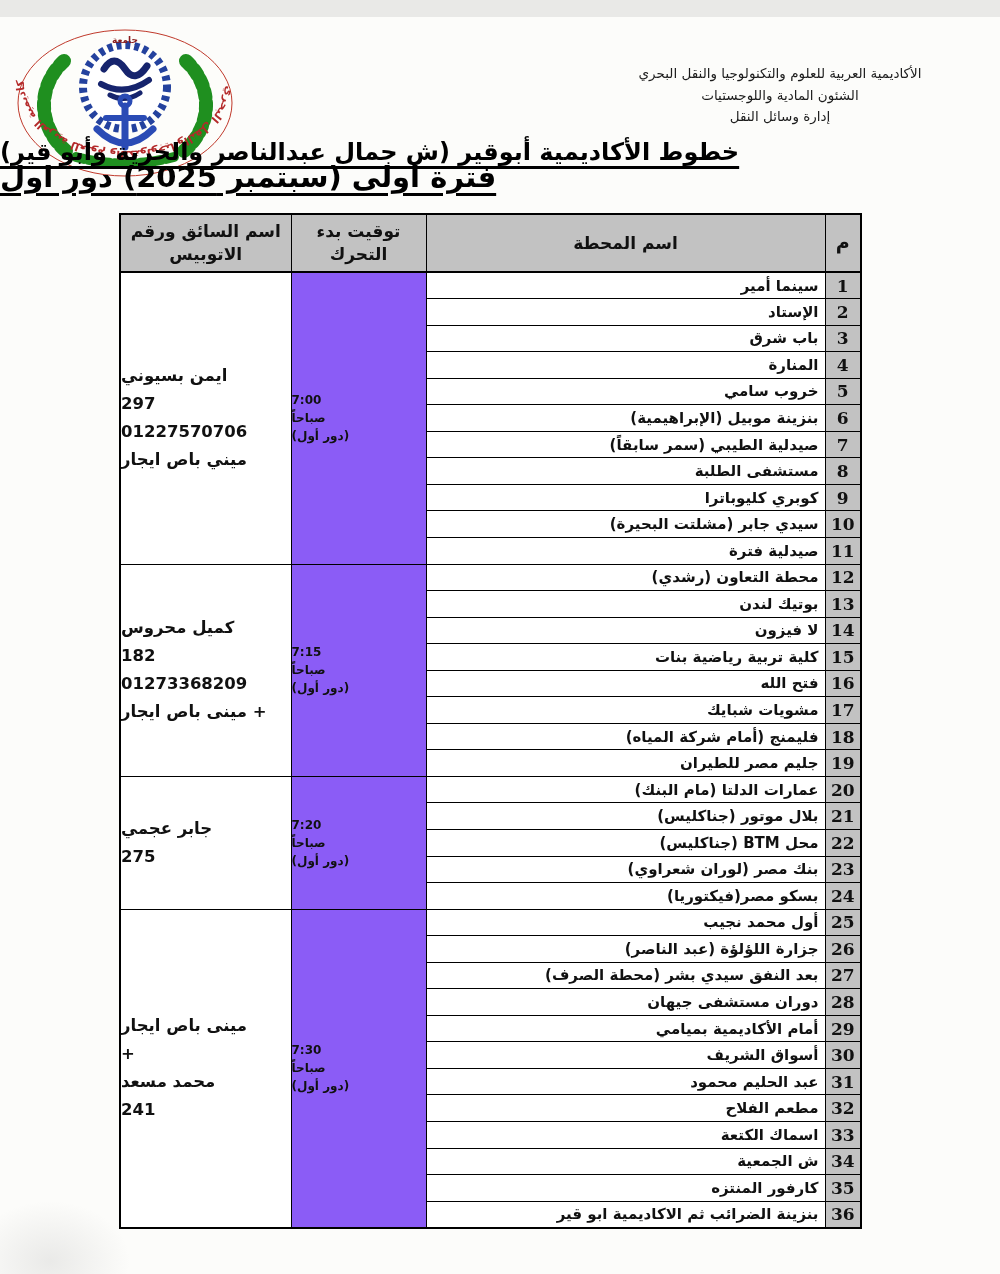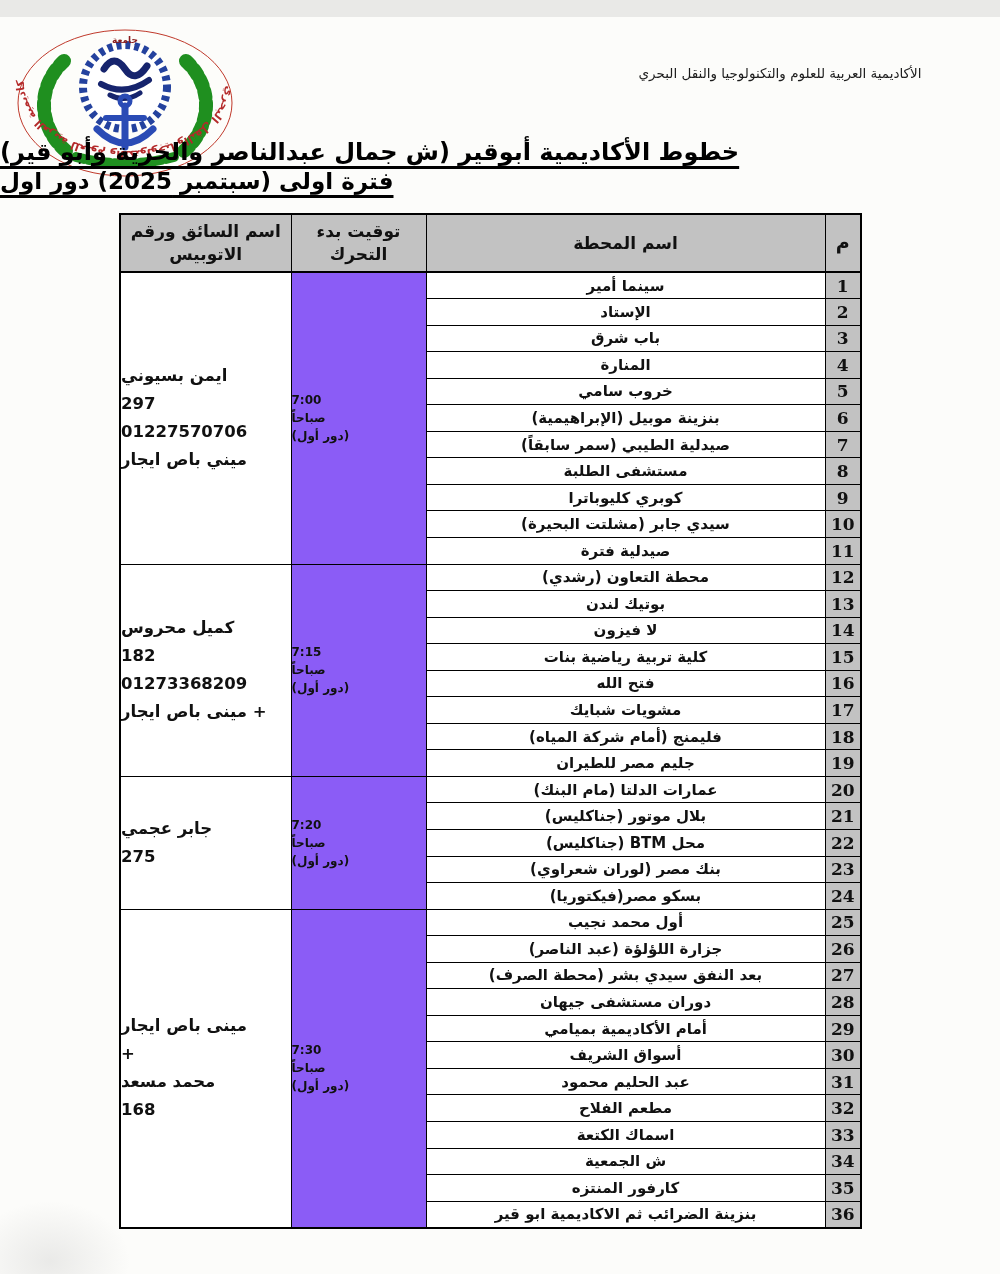--- a/index.html
+++ b/index.html
@@ -30,21 +30,21 @@
     font-size:13.5px; line-height:1.6; color:#1c1c1c;
   }
 
   
   .title1, .title2 {
     position:absolute; left:0; width:100%;
     direction:rtl; text-align:left;
     font-weight:bold; color:#000;
   }
   .title1 { top:121px; font-size:24px; }
-  .title2 { top:151px; font-size:23px; }
+  .title2 { top:143px; font-size:29px; }
   .title1 span, .title2 span {
     text-decoration:underline;
     text-decoration-thickness:2.5px;
     text-underline-offset:6px;
   }
 
   
   .table-wrap { position:absolute; left:119px; top:196px; }
   table.schedule {
     border-collapse:collapse; table-layout:fixed;
@@ -60,21 +60,21 @@
     border-bottom:2px solid #000 !important;
   }
   thead th.num-h { font-size:19px; }
   td.num-cell {
     background:#c2c2c2;
     font-family:"DejaVu Serif", serif;
     font-size:17px; font-weight:bold; text-align:center;
   }
   td.station-cell {
     background:#fff;
-    font-size:15px; font-weight:bold; text-align:center;
+    font-size:15px; font-weight:bold; 
     padding:1px 6px; height:26px;
   }
   td.time-cell {
     background:#8b5cf6;
     font-size:12px; font-weight:bold; text-align:left;
     vertical-align:middle; line-height:1.5;
   }
   td.driver-cell {
     background:#fff;
     font-size:16.5px; font-weight:bold; text-align:left;
@@ -113,20 +113,22 @@
 
       <path id="ringTextPath" d="M 212,56 A 101,68 0 1 1 10,56" fill="none"></path>
       <text font-size="11" font-weight="bold" fill="#b42a2a" font-family="'DejaVu Sans',sans-serif">
         <textPath href="#ringTextPath" startOffset="1%">الأكاديمية العربية للعلوم والتكنولوجيا والنقل البحري</textPath>
       </text>
     </svg>
   </div>
 
   <div class="org-block">
     <div>الأكاديمية العربية للعلوم والتكنولوجيا والنقل البحري</div>
+    <div>الشئون المادية واللوجستيات</div>
+    <div>إدارة وسائل النقل</div>
   </div>
 
   <div class="title1"><span>خطوط الأكاديمية أبوقير (ش جمال عبدالناصر والحرية وأبو قير)</span></div>
   <div class="title2"><span>فترة اولى (سبتمبر 2025) دور اول</span></div>
 
   <div class="table-wrap">
     <table class="schedule">
       <colgroup>
         <col style="width:36px">
         <col style="width:399px">
@@ -274,21 +276,21 @@
             <td class="station-cell">أول محمد نجيب</td>
             <td class="time-cell" rowspan="12">
               <div>7:30</div>
               <div>صباحاً</div>
               <div>(دور أول)</div>
             </td>
             <td class="driver-cell" rowspan="12">
               <div>مينى باص ايجار</div>
               <div>+</div>
               <div>محمد مسعد</div>
-              <div>168</div>
+              <div>241</div>
             </td>
           </tr>
           <tr>
             <td class="num-cell">26</td>
             <td class="station-cell">جزارة اللؤلؤة (عبد الناصر)</td>
           </tr>
           <tr>
             <td class="num-cell">27</td>
             <td class="station-cell">بعد النفق سيدي بشر (محطة الصرف)</td>
           </tr>

